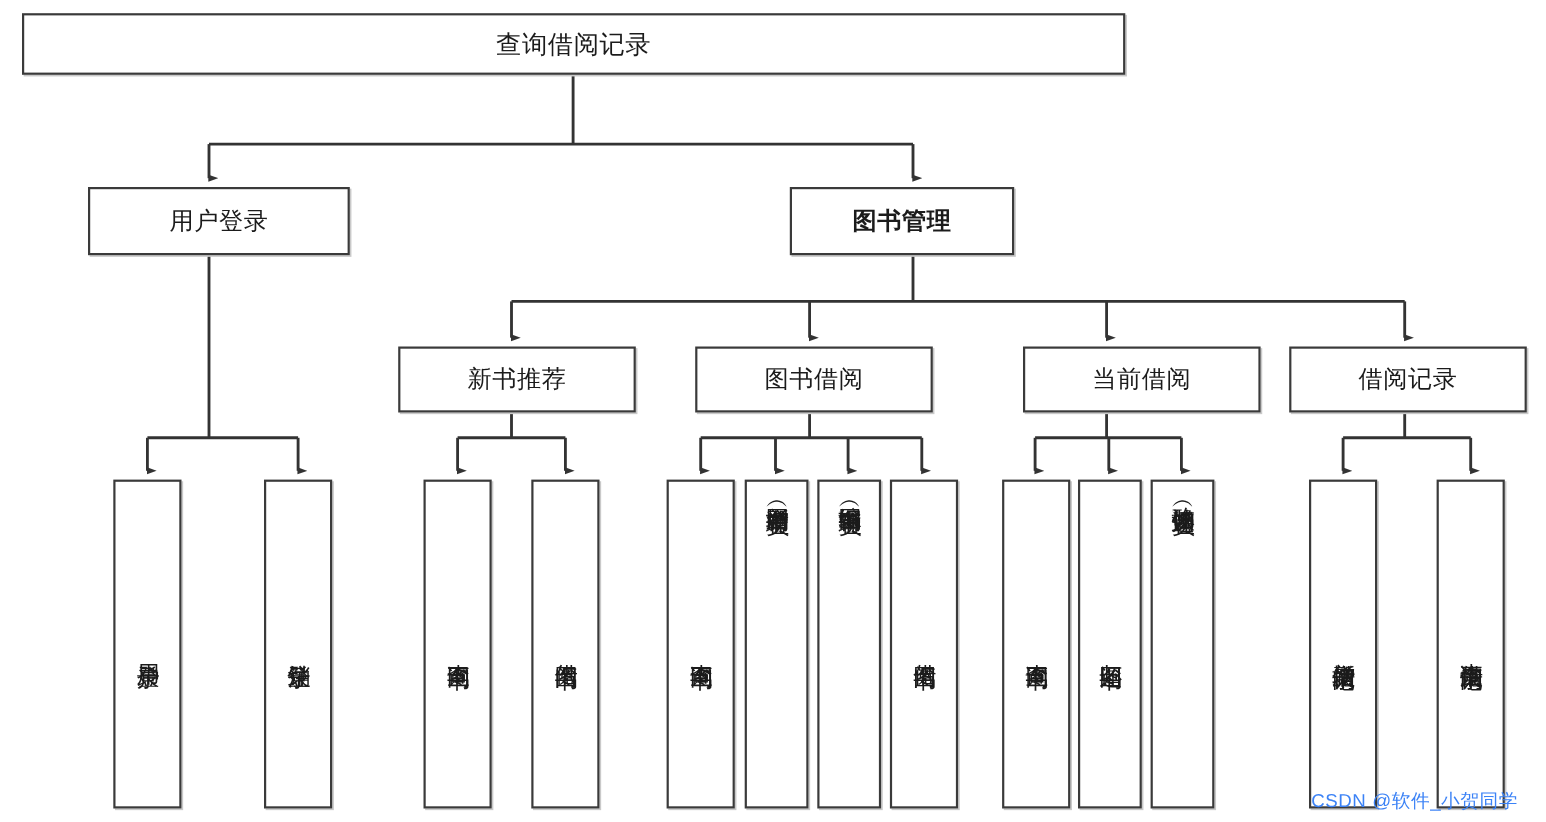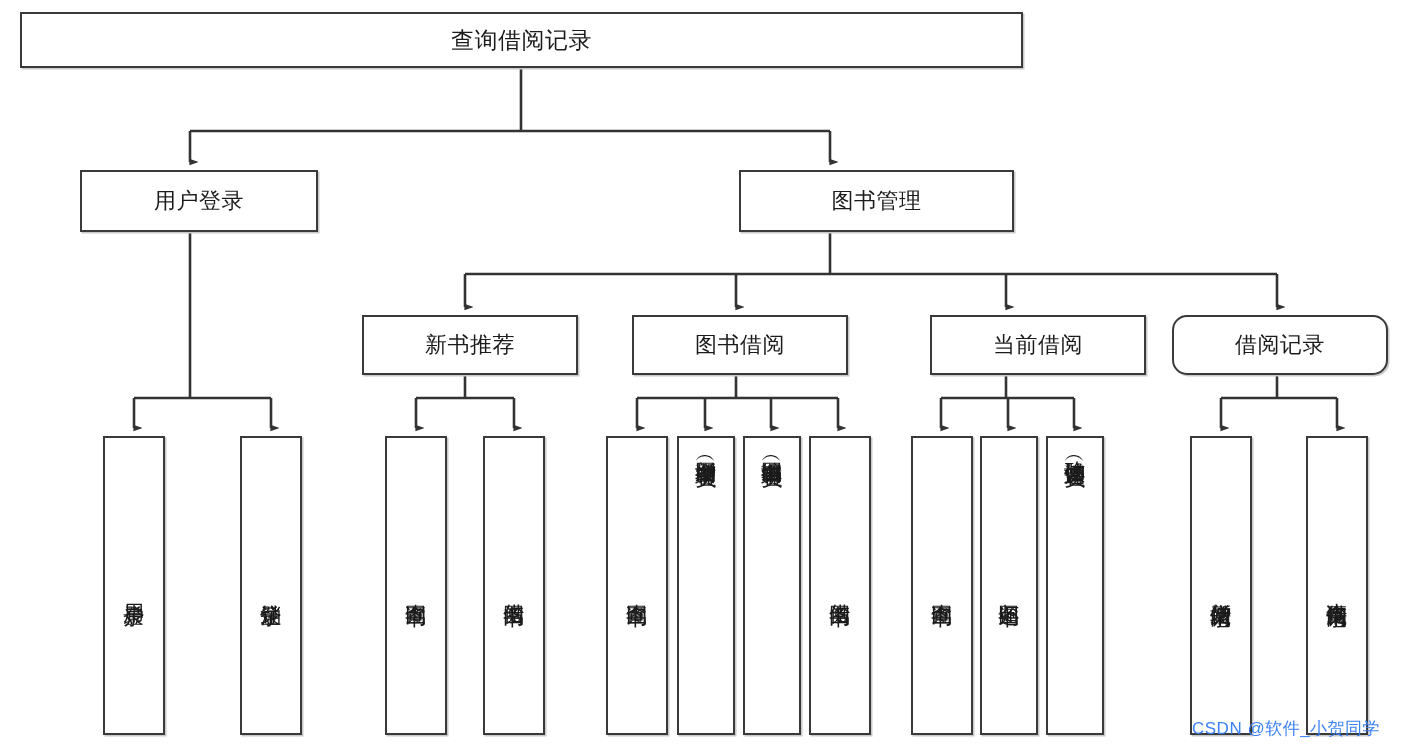--- a/index.html
+++ b/index.html
@@ -130,34 +130,34 @@
     </g>
   </svg>
 
   <div class="node root" style="left:20px; top:12px; width:1003px; height:56px;">
     <span class="node-label">查询借阅记录</span>
   </div>
 
   <div class="node" style="left:80px; top:170px; width:238px; height:62px;">
     <span class="node-label">用户登录</span>
   </div>
-  <div class="node" style="left:739px; top:170px; width:275px; height:62px;">
+  <div class="node" style="left:718px; top:170px; width:204px; height:62px;font-weight:bold;">
     <span class="node-label">图书管理</span>
   </div>
 
   <div class="node" style="left:362px; top:315px; width:216px; height:60px;">
     <span class="node-label">新书推荐</span>
   </div>
   <div class="node" style="left:632px; top:315px; width:216px; height:60px;">
     <span class="node-label">图书借阅</span>
   </div>
   <div class="node" style="left:902px; top:315px; width:216px; height:60px;margin-left:28px;">
     <span class="node-label">当前借阅</span>
   </div>
-  <div class="node" style="left:1172px; top:315px; width:216px; height:60px;border-radius:15px;">
+  <div class="node" style="left:1172px; top:315px; width:216px; height:60px;">
     <span class="node-label">借阅记录</span>
   </div>
 
   <div class="node leaf center-v" style="left:103px; top:436px; width:62px; height:299px;">
     <span class="node-label">用户登录</span>
   </div>
   <div class="node leaf center-v" style="left:240px; top:436px; width:62px; height:299px;">
     <span class="node-label">注销登录</span>
   </div>
 

